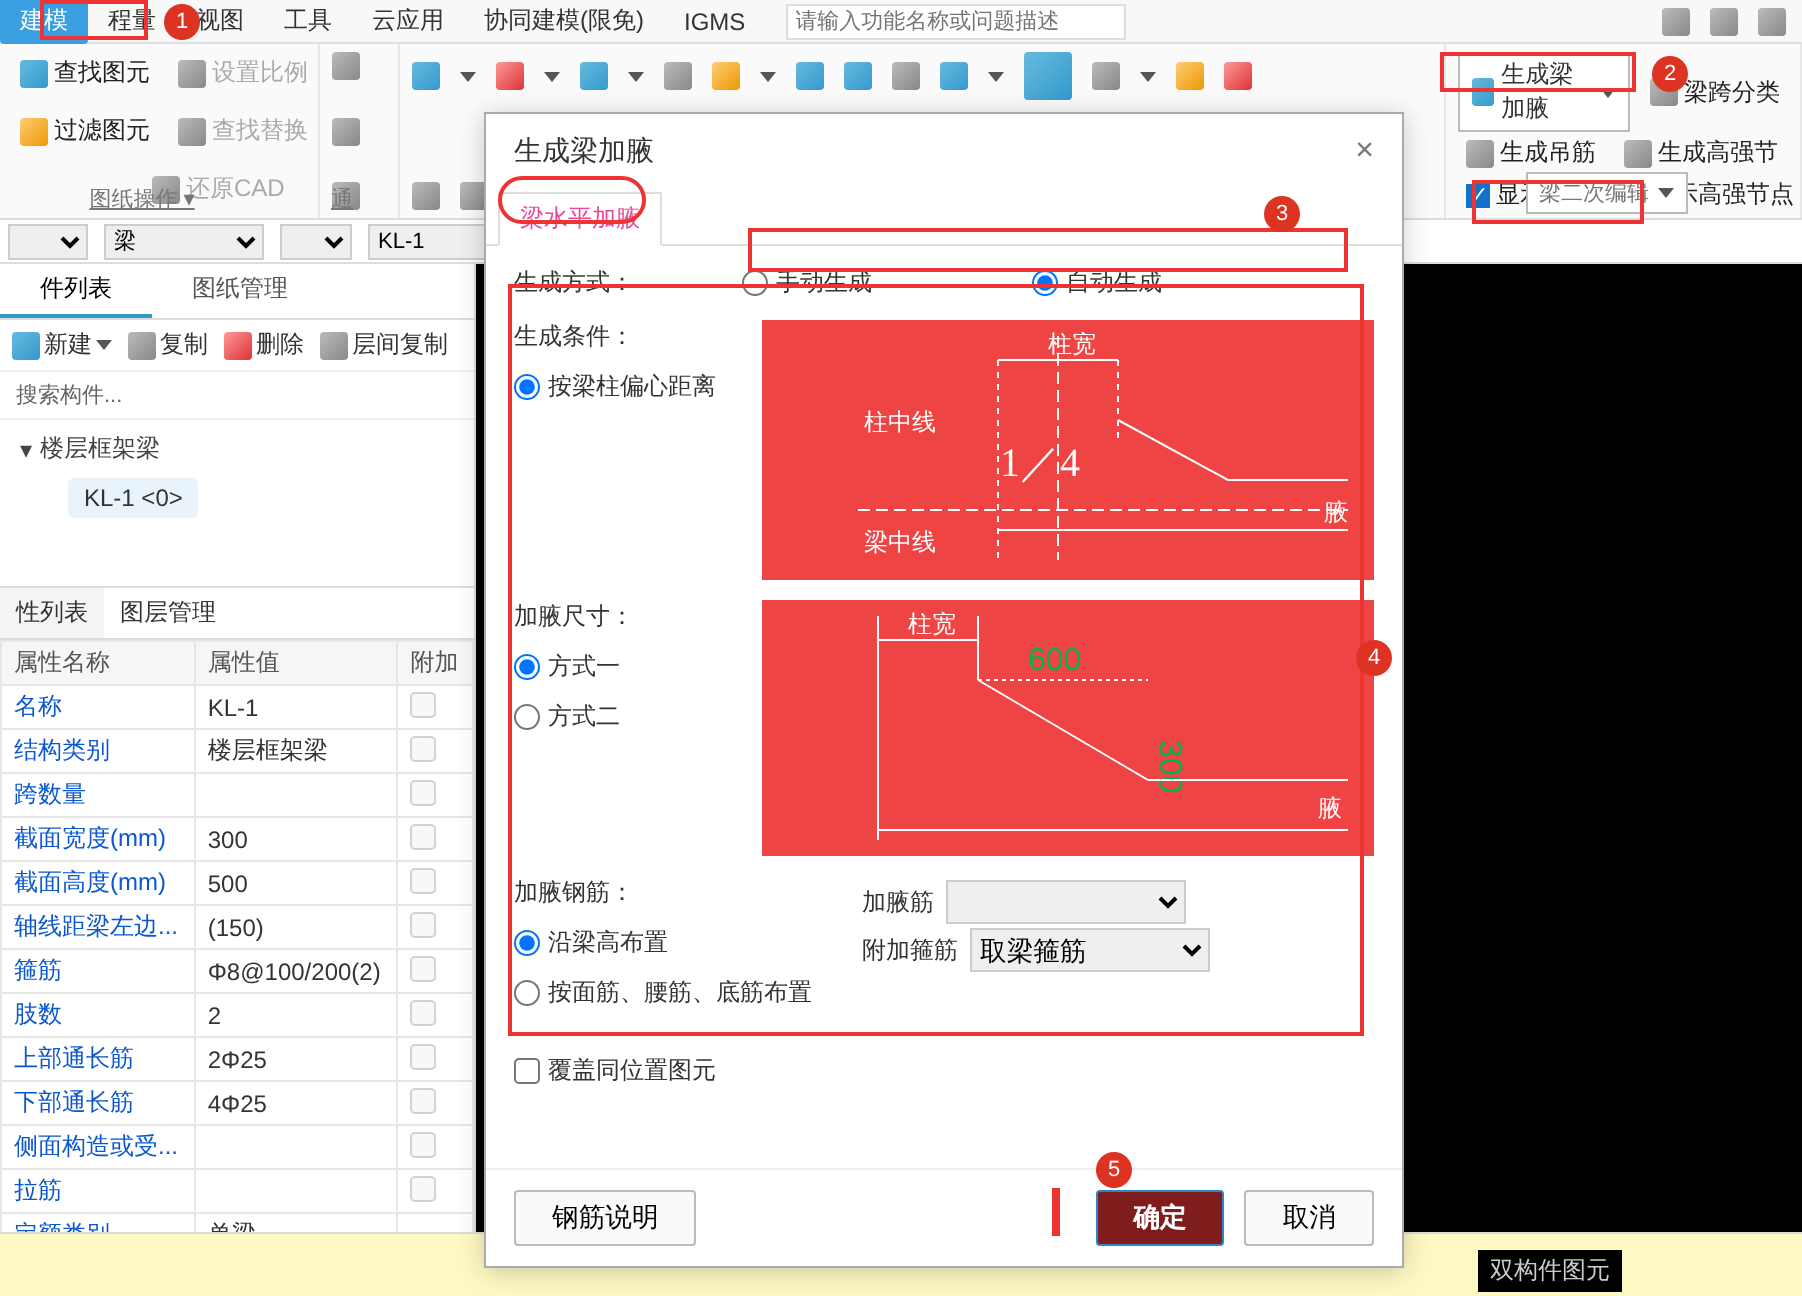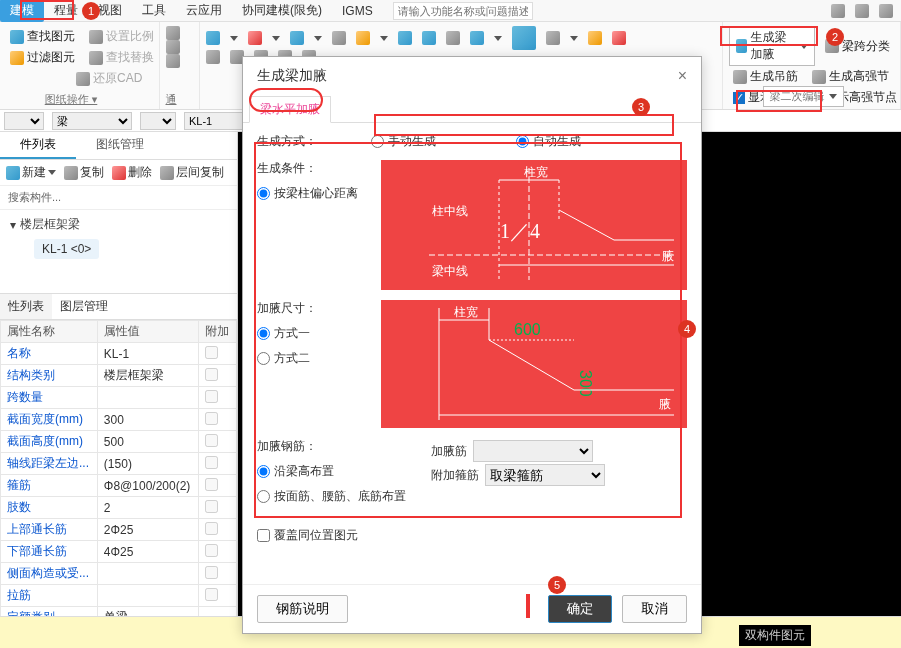--- a/index.html
+++ b/index.html
@@ -5,25 +5,25 @@
   * { box-sizing: border-box; margin: 0; padding: 0; }
   body { font-family: "Microsoft YaHei", Arial, sans-serif; font-size: 12px; color: #333; background: #fff; width: 901px; height: 648px; overflow: hidden; position: relative; }
   
   .redbox { position: absolute; border: 2px solid #e33; pointer-events: none; z-index: 100; }
   .reddot { position: absolute; width: 18px; height: 18px; border-radius: 50%; background: #d32; color: #fff; font-size: 11px; display: flex; align-items: center; justify-content: center; z-index: 101; }
   
   
   .topmenu { display: flex; align-items: center; height: 22px; background: #f8f8f8; border-bottom: 1px solid #e0e0e0; }
   .topmenu .m { padding: 3px 10px; cursor: pointer; }
   .topmenu .m.active { background: #3a9fe0; color: #fff; border-radius: 2px; }
-  .topmenu .search { margin-left: 10px; width: 140px; height: 18px; font-size: 11px; border: 1px solid #ddd; padding: 0 4px; color: #999; }
+  .topmenu .search { margin-left: 10px; width: 170px; height: 18px; font-size: 11px; border: 1px solid #ddd; padding: 0 4px; color: #999; }
   
   
   .ribbon { display: flex; height: 88px; border-bottom: 1px solid #ddd; background:#fafafa; }
-  .ribbon .grp { border-right: 1px solid #e8e8e8; padding: 4px 6px; display: flex; flex-direction: column; justify-content: flex-start; position: relative; }
+  .ribbon .grp { border-right: 1px solid #e8e8e8; padding: 4px 6px; display: flex; flex-direction: column; justify-content: space-between; position: relative; }
   .ribbon .row { display: flex; gap: 6px; align-items: center; }
   .ribbon .btn { display: flex; align-items: center; gap: 3px; padding: 2px 4px; cursor: pointer; color: #222; white-space: nowrap; }
   .ribbon .glabel { position:absolute; bottom:2px; left:0; right:17px; text-align: center; color: #777; font-size: 11px; text-decoration: underline; }
   .icn { display: inline-block; width: 14px; height: 14px; background: linear-gradient(135deg,#6bd,#39c); border-radius:2px; }
   .icn.g{background:linear-gradient(135deg,#bbb,#888);}
   .icn.y{background:linear-gradient(135deg,#fc7,#e90);}
   .icn.r{background:linear-gradient(135deg,#f99,#d33);}
   .chk{display:inline-block;width:12px;height:12px;border:1px solid #1271c8;background:#1271c8;position:relative;}
   .chk::after{content:"✓";color:#fff;position:absolute;top:-2px;left:1px;font-size:11px;}
   
@@ -65,21 +65,21 @@
   .modal .subtab{display:flex;border-bottom:1px solid #ddd;padding:0 6px;}
   .modal .subtab .t{padding:4px 10px;color:#ec4899;border:1px solid transparent;cursor:pointer;}
   .modal .subtab .t.active{border:1px solid #ddd;border-bottom-color:#fff;background:#fff;position:relative;top:1px;}
   .modal .body{flex:1;padding:10px 14px;display:flex;flex-direction:column;gap:10px;overflow:auto;}
   .modal .section{display:flex;align-items:flex-start;gap:14px;}
   .modal .radiocol{display:flex;flex-direction:column;gap:8px;min-width:110px;}
   .modal label.r{display:flex;align-items:center;gap:4px;cursor:pointer;}
   .modal .imgbox{background:#ef4444;flex:1;min-height:100px;}
   .modal .footer{display:flex;justify-content:space-between;padding:10px 14px;border-top:1px solid #eee;}
   .modal button{height:28px;padding:0 18px;border:1px solid #bbb;background:#fafafa;border-radius:2px;cursor:pointer;}
-  .modal button.primary{background:#404040;color:#fff;border-color:#2b87c4;}
+  .modal button.primary{background:#7f1d1d;color:#fff;border-color:#2b87c4;font-weight:bold;}
   .modal select{height:22px;border:1px solid #ccc;min-width:120px;}
   .modal .formrow{display:flex;align-items:center;gap:6px;margin:2px 0;}
   
   .svgdiagram{width:100%;height:100%;}
 </style>
 </head>
 <body>
 
 <div class="topmenu">
   <span class="m active">建模</span>

